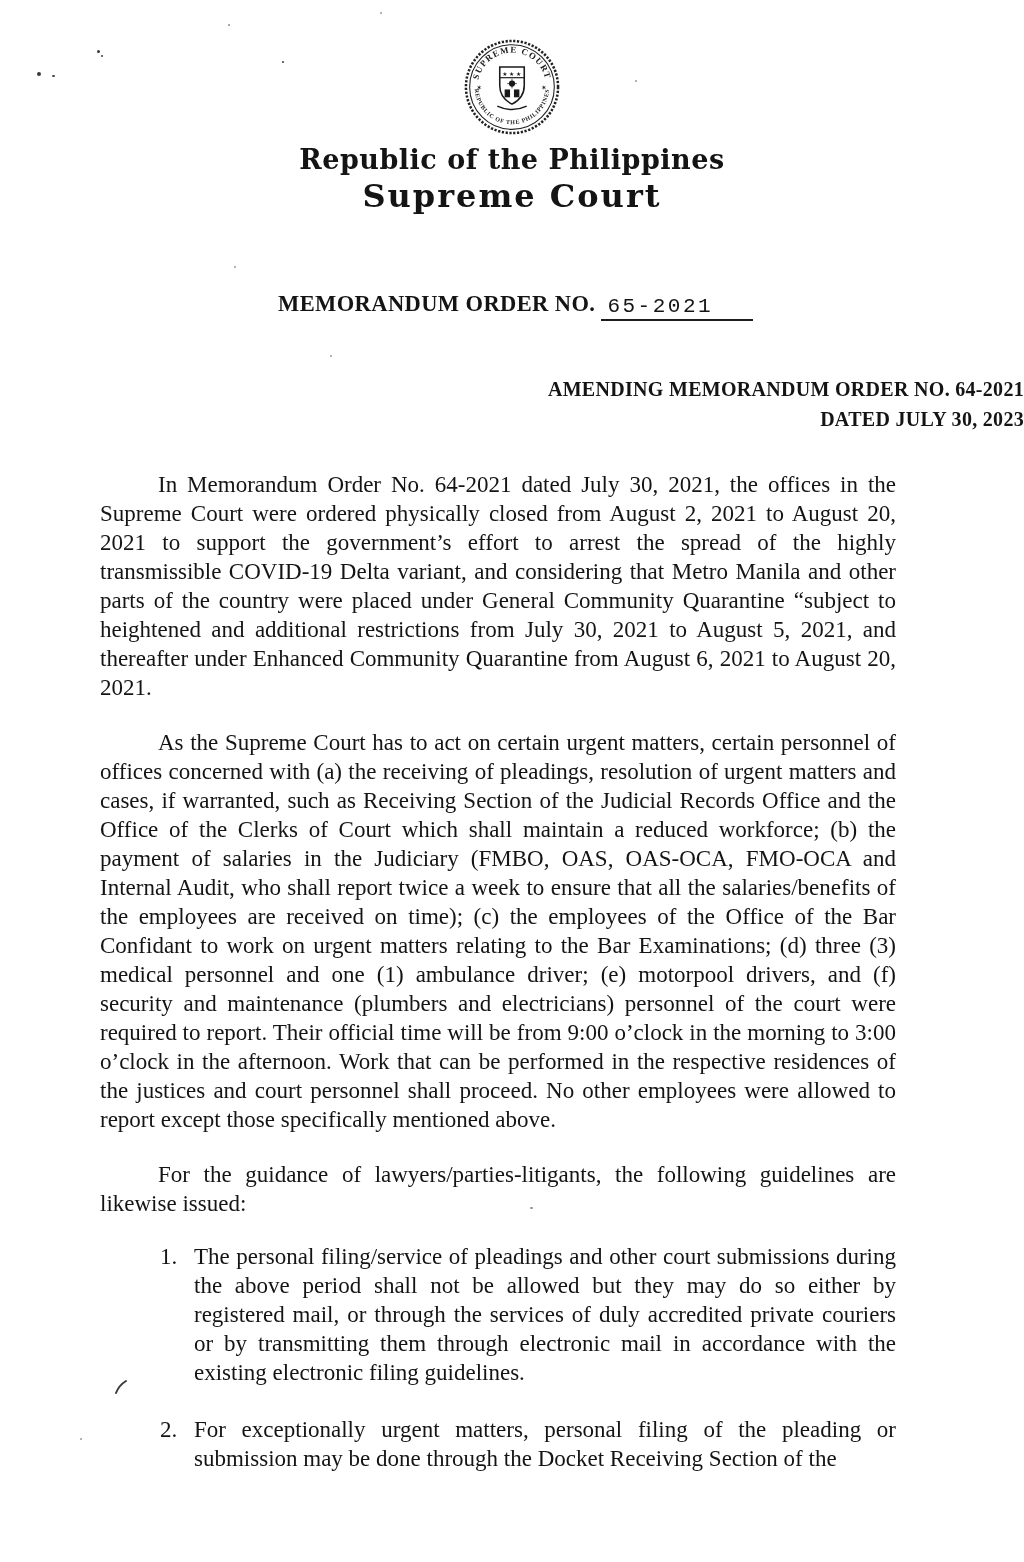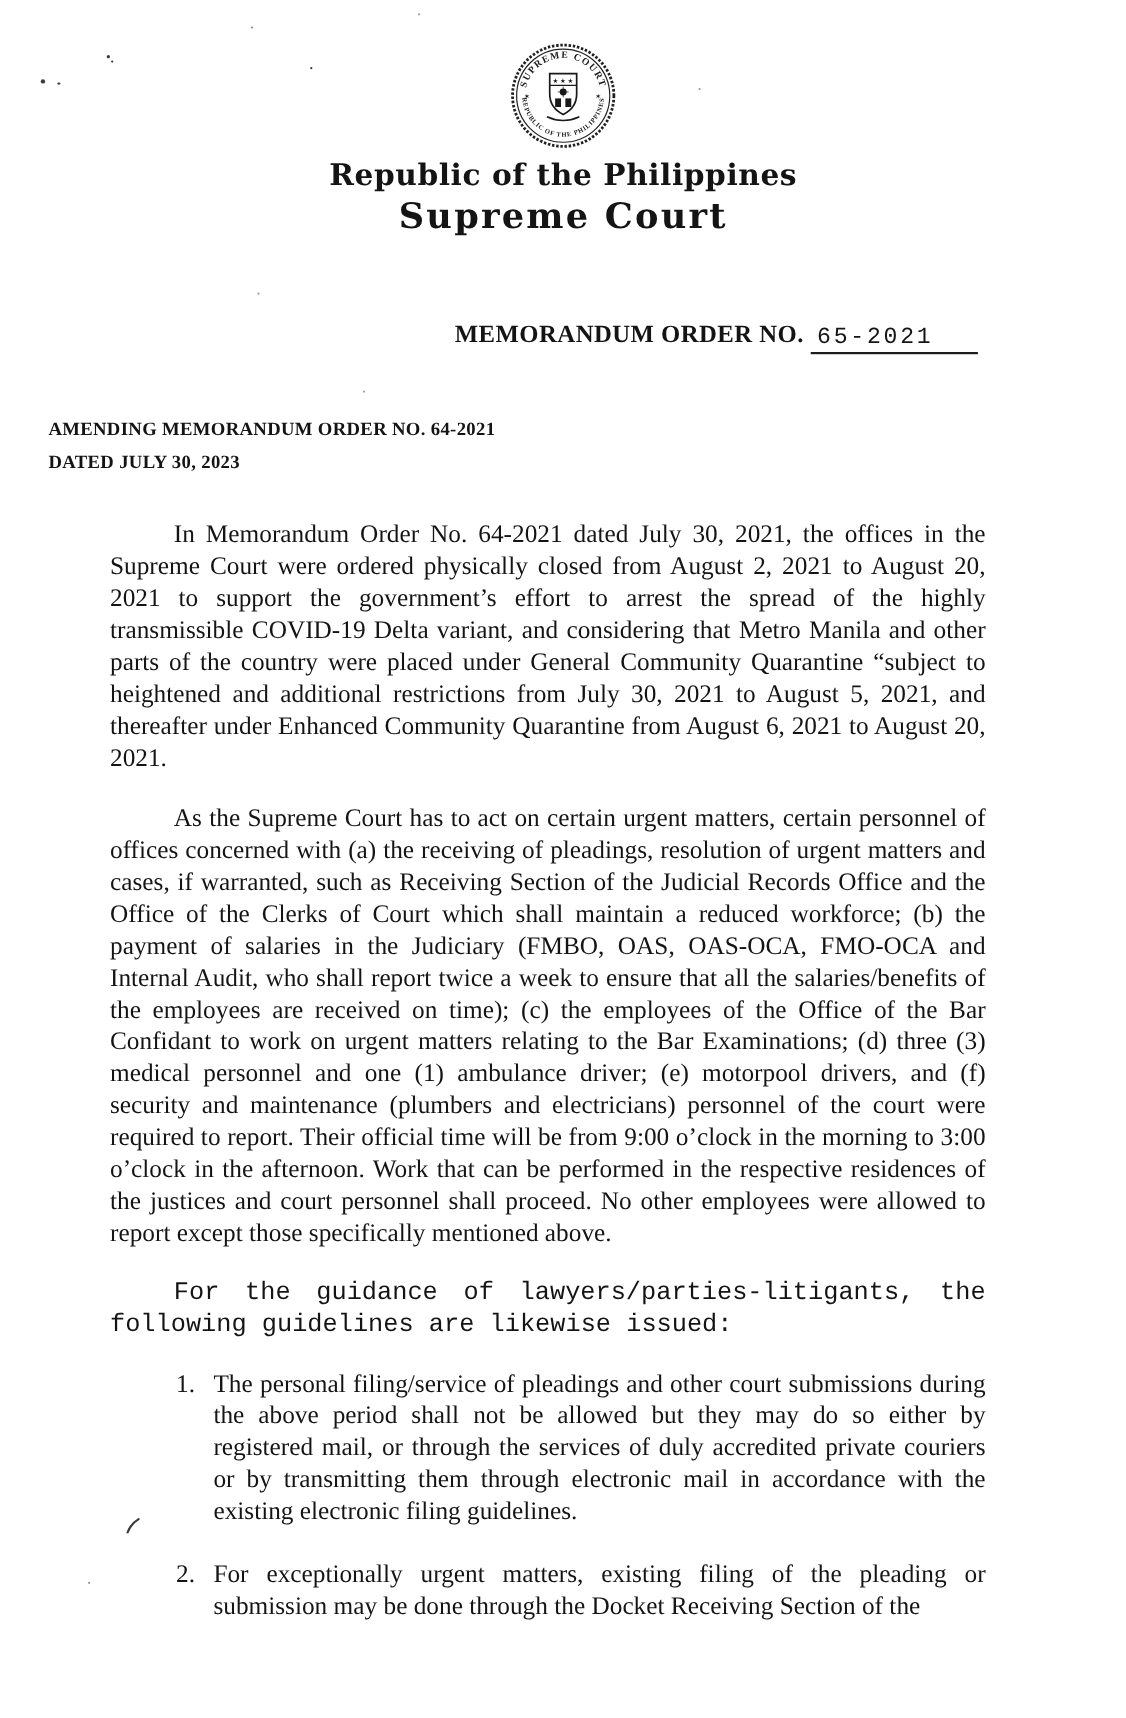--- a/index.html
+++ b/index.html
@@ -23,56 +23,54 @@
   .lh-line1 { font-size:27px; margin-top:6px; letter-spacing:0.5px; }
   .lh-line2 { font-size:32px; margin-top:2px; letter-spacing:2px; }
   .lh-line3 { font-size:26px; margin-top:3px; letter-spacing:0.5px; }
 
   
   .order-line {
     margin:76px 0 0 278px;
     font-size:22.5px; font-weight:bold;
     letter-spacing:0.4px;
     white-space:nowrap;
-    text-align:center;
   }
   .order-number {
     font-family:"Liberation Mono", monospace;
     font-weight:normal;
     font-size:21px;
     letter-spacing:2.5px;
     display:inline-block;
     padding:0 40px 1px 6px;
     border-bottom:2.5px solid #1d1d1d;
     transform:translateY(1px);
   }
 
   
   .title-block {
     margin-top:54px;
-    text-align:left;
+    text-align:right;
     font-weight:bold;
-    font-size:17px;
+    font-size:20px;
     line-height:30px;
     letter-spacing:0.3px;
-    padding-left:44px;
   }
 
   
   .body {
     width:796px;
     margin:0 118px 0 100px;
     font-size:23px;
     line-height:29px;
     text-align:justify;
   }
   .body p { margin:0; text-indent:58px; }
   .p1 { margin-top:36px !important; }
   .p2 { margin-top:26px !important; }
-  .p3 { margin-top:26px !important;font-family:Liberation Mono, monospace; }
+  .p3 { margin-top:26px !important; }
 
   .guidelines { margin-top:24px; }
   .g-item { display:flex; margin-left:60px; }
   .g-item + .g-item { margin-top:28px; }
   .g-num { width:34px; flex:0 0 34px; }
   .g-text { flex:1; text-align:justify; }
 
   
   .speck { position:absolute; background:#3a3a3a; border-radius:50%; }
   .pen-mark { position:absolute; left:112px; top:1378px; }
@@ -131,21 +129,21 @@
     <p class="p2">As the Supreme Court has to act on certain urgent matters, certain personnel of offices concerned with (a) the receiving of pleadings, resolution of urgent matters and cases, if warranted, such as Receiving Section of the Judicial Records Office and the Office of the Clerks of Court which shall maintain a reduced workforce; (b) the payment of salaries in the Judiciary (FMBO, OAS, OAS-OCA, FMO-OCA and Internal Audit, who shall report twice a week to ensure that all the salaries/benefits of the employees are received on time); (c) the employees of the Office of the Bar Confidant to work on urgent matters relating to the Bar Examinations; (d) three (3) medical personnel and one (1) ambulance driver; (e) motorpool drivers, and (f) security and maintenance (plumbers and electricians) personnel of the court were required to report.  Their official time will be from 9:00 o’clock in the morning to 3:00 o’clock in the afternoon. Work that can be performed in the respective residences of the justices and court personnel shall proceed. No other employees were allowed to report except those specifically mentioned above.</p>
     <p class="p3">For the guidance of lawyers/parties-litigants, the following guidelines are likewise issued:</p>
 
     <div class="guidelines">
       <div class="g-item">
         <div class="g-num">1.</div>
         <div class="g-text">The personal filing/service of pleadings and other court submissions during the above period shall not be allowed but they may do so either by registered mail, or through the services of duly accredited private couriers or by transmitting them through electronic mail in accordance with the existing electronic filing guidelines.</div>
       </div>
       <div class="g-item">
         <div class="g-num">2.</div>
-        <div class="g-text">For exceptionally urgent matters, existing filing of the pleading or submission may be done through the Docket Receiving Section of the</div>
+        <div class="g-text">For exceptionally urgent matters, personal filing of the pleading or submission may be done through the Docket Receiving Section of the</div>
       </div>
     </div>
   </div>
 
   <div class="speck" style="left:37px;top:72px;width:4px;height:4px;"></div>
   <div class="speck" style="left:52px;top:75px;width:3px;height:2px;"></div>
   <div class="speck" style="left:97px;top:50px;width:3px;height:3px;"></div>
   <div class="speck" style="left:101px;top:55px;width:2px;height:2px;"></div>
   <div class="speck" style="left:282px;top:61px;width:2px;height:2px;"></div>
   <div class="speck" style="left:228px;top:24px;width:2px;height:2px;opacity:.6;"></div>

